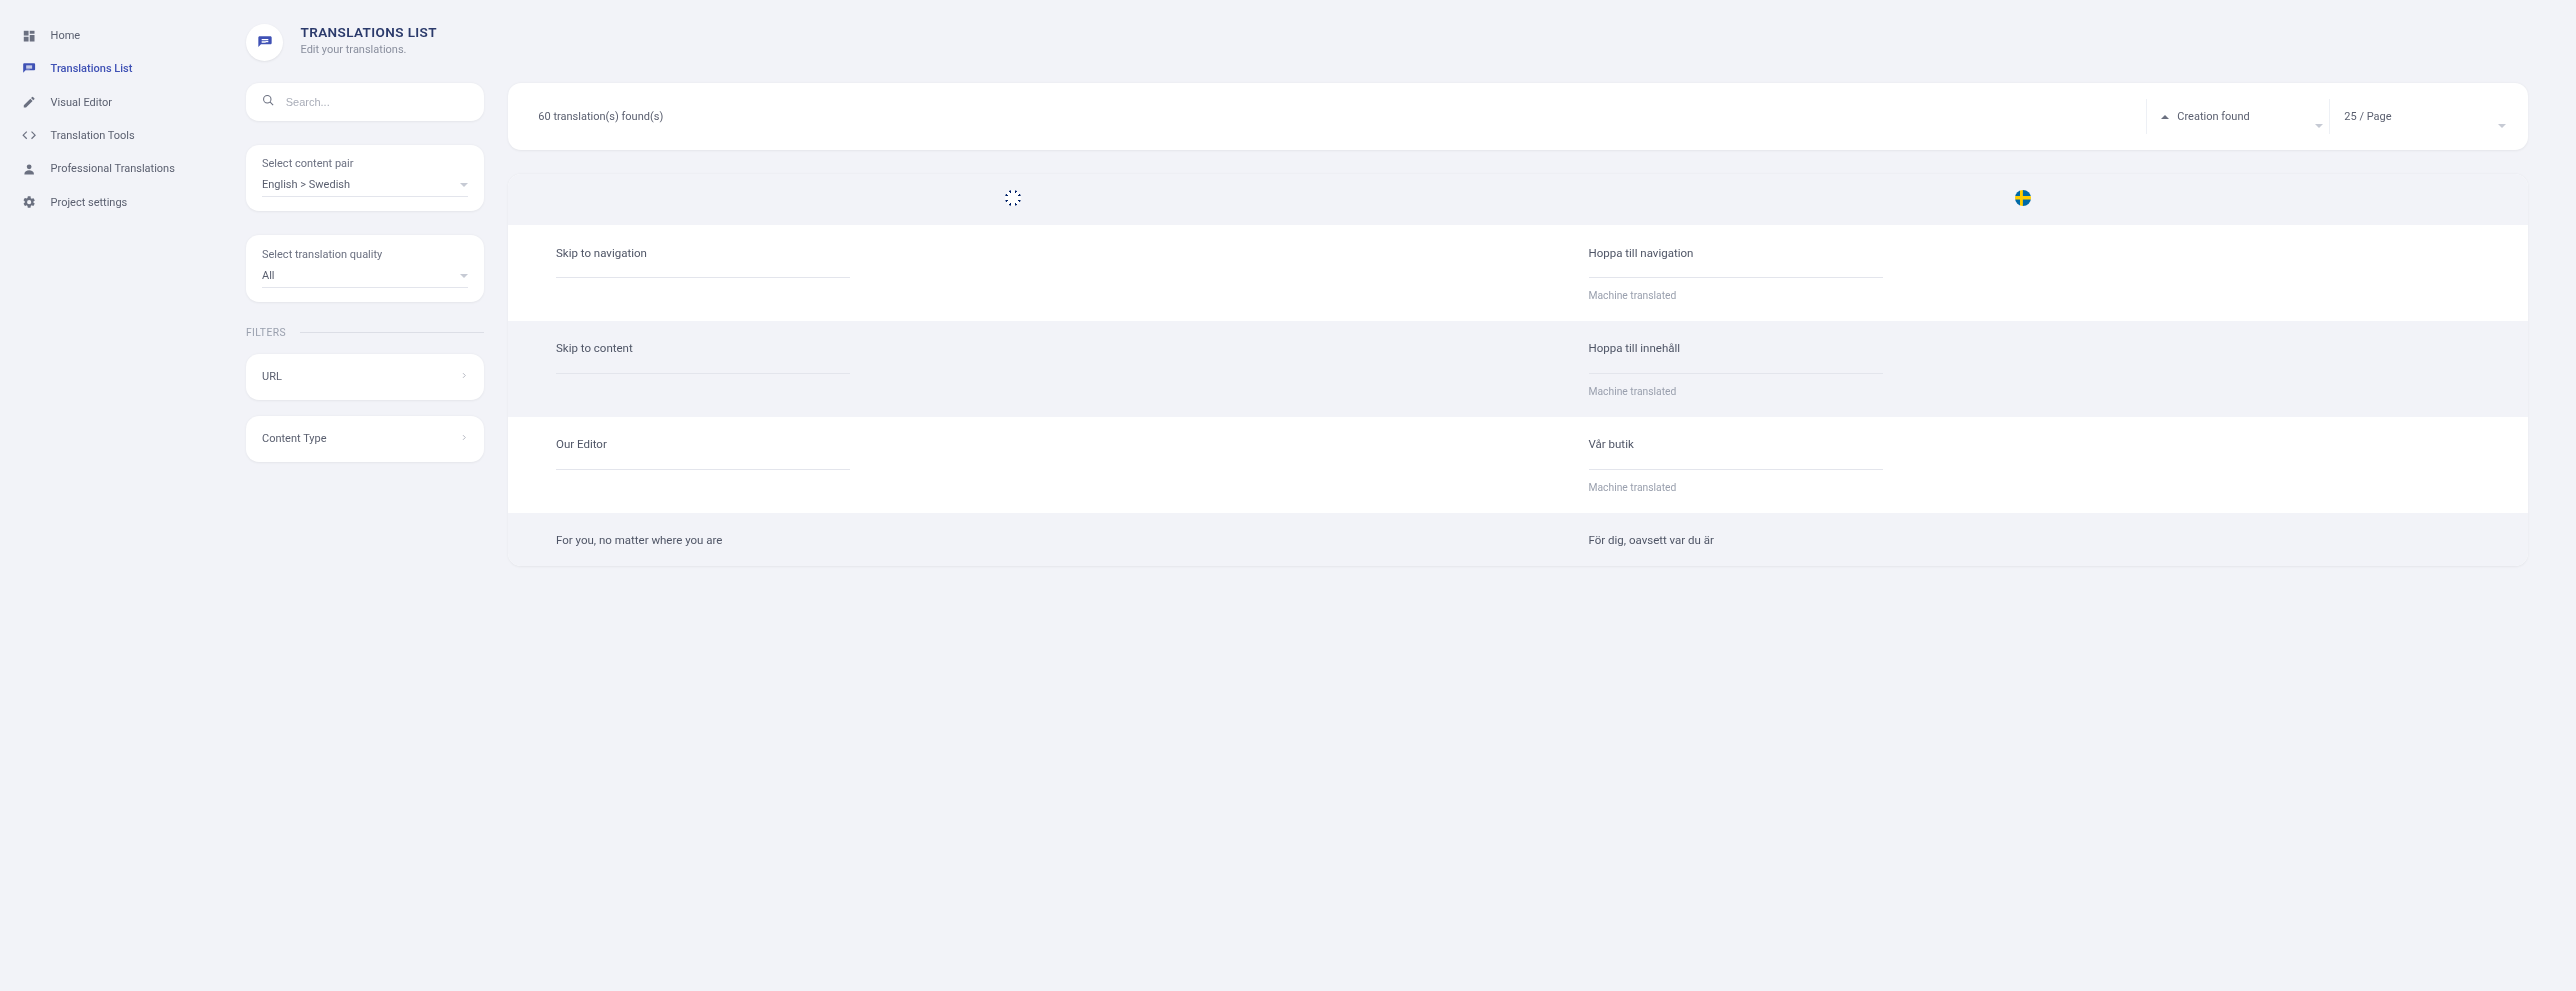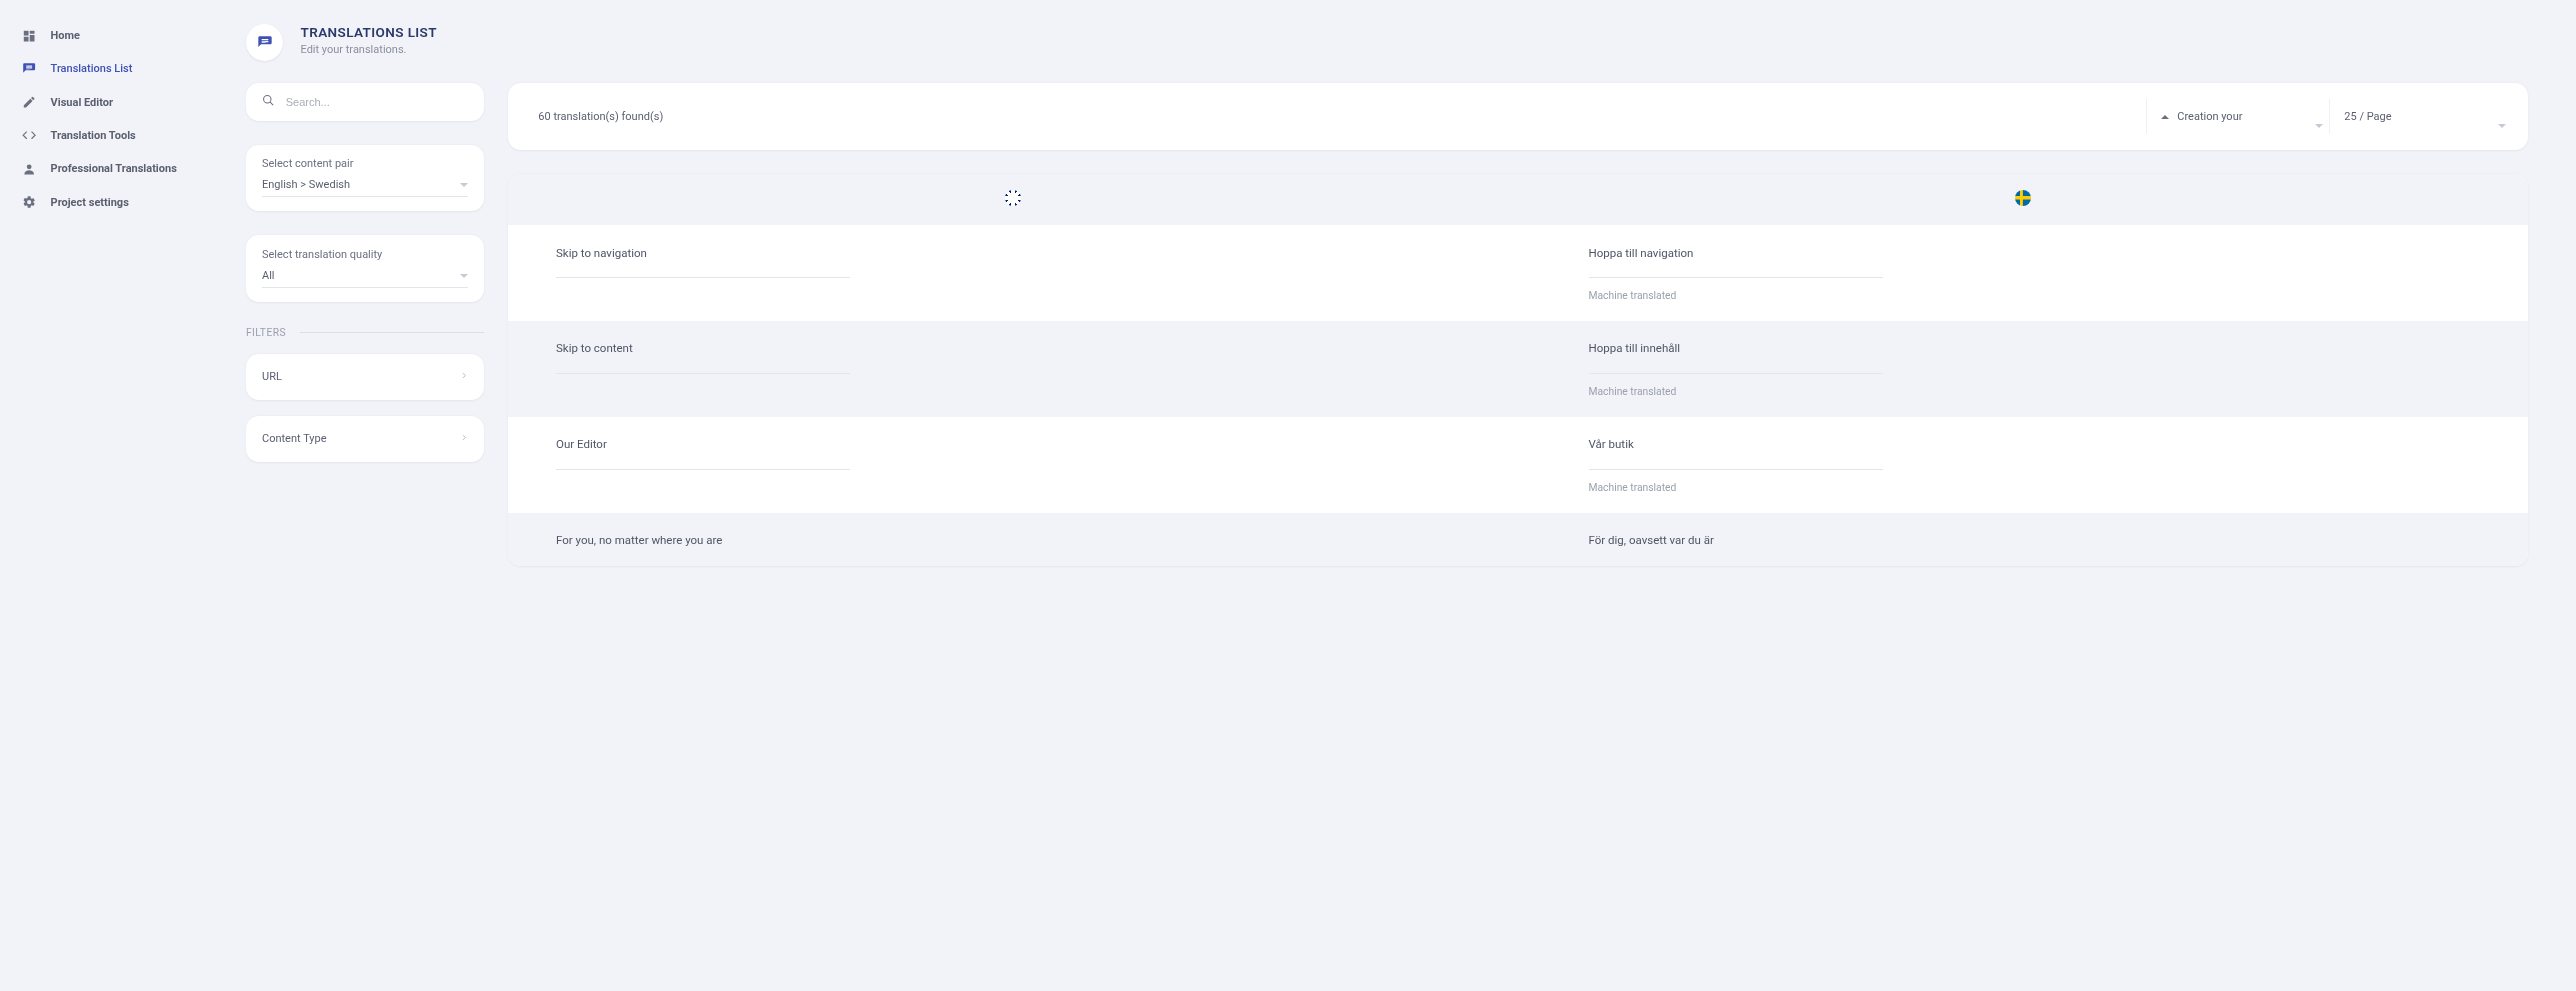--- a/index.html
+++ b/index.html
@@ -17,21 +17,20 @@
   padding: 19px 0;
   flex-shrink: 0;
 }
 .nav-item {
   display: flex;
   align-items: center;
   padding: 9.5px 22px;
   cursor: pointer;
   color: #5a5f6f;
   gap: 14.3px;
-  font-weight: bold;
 }
 .nav-item.active { color: #3f51b5; font-weight: 500; }
 .nav-icon { width: 14.3px; height: 14.3px; display: flex; align-items: center; justify-content: center; flex-shrink: 0; }
 .nav-icon svg { width: 14.3px; height: 14.3px; }
 
 
 .main { flex: 1; padding: 24px 48px 24px 24px; }
 .header { display: flex; align-items: flex-start; gap: 17.5px; margin-bottom: 22px; }
 .header-icon {
   width: 37px; height: 37px; border-radius: 50%; background: #fff;
@@ -245,21 +244,21 @@
               </svg>
           </span>
         </div>
       </div>
 
       <div class="right-col">
         <div class="toolbar card">
           <div class="tb-cell tb-count">60 translation(s) found(s)</div>
           <div class="tb-cell tb-sort">
             <span class="tri-up"></span>
-            <span>Creation your</span>
+            <span>Creation found</span>
             <span class="tri-down tb-tri-corner"></span>
           </div>
           <div class="tb-cell tb-page">
             <span>25 / Page</span>
             <span class="tri-down tb-tri-corner"></span>
           </div>
         </div>
 
         <div class="table card">
           <div class="thead">

